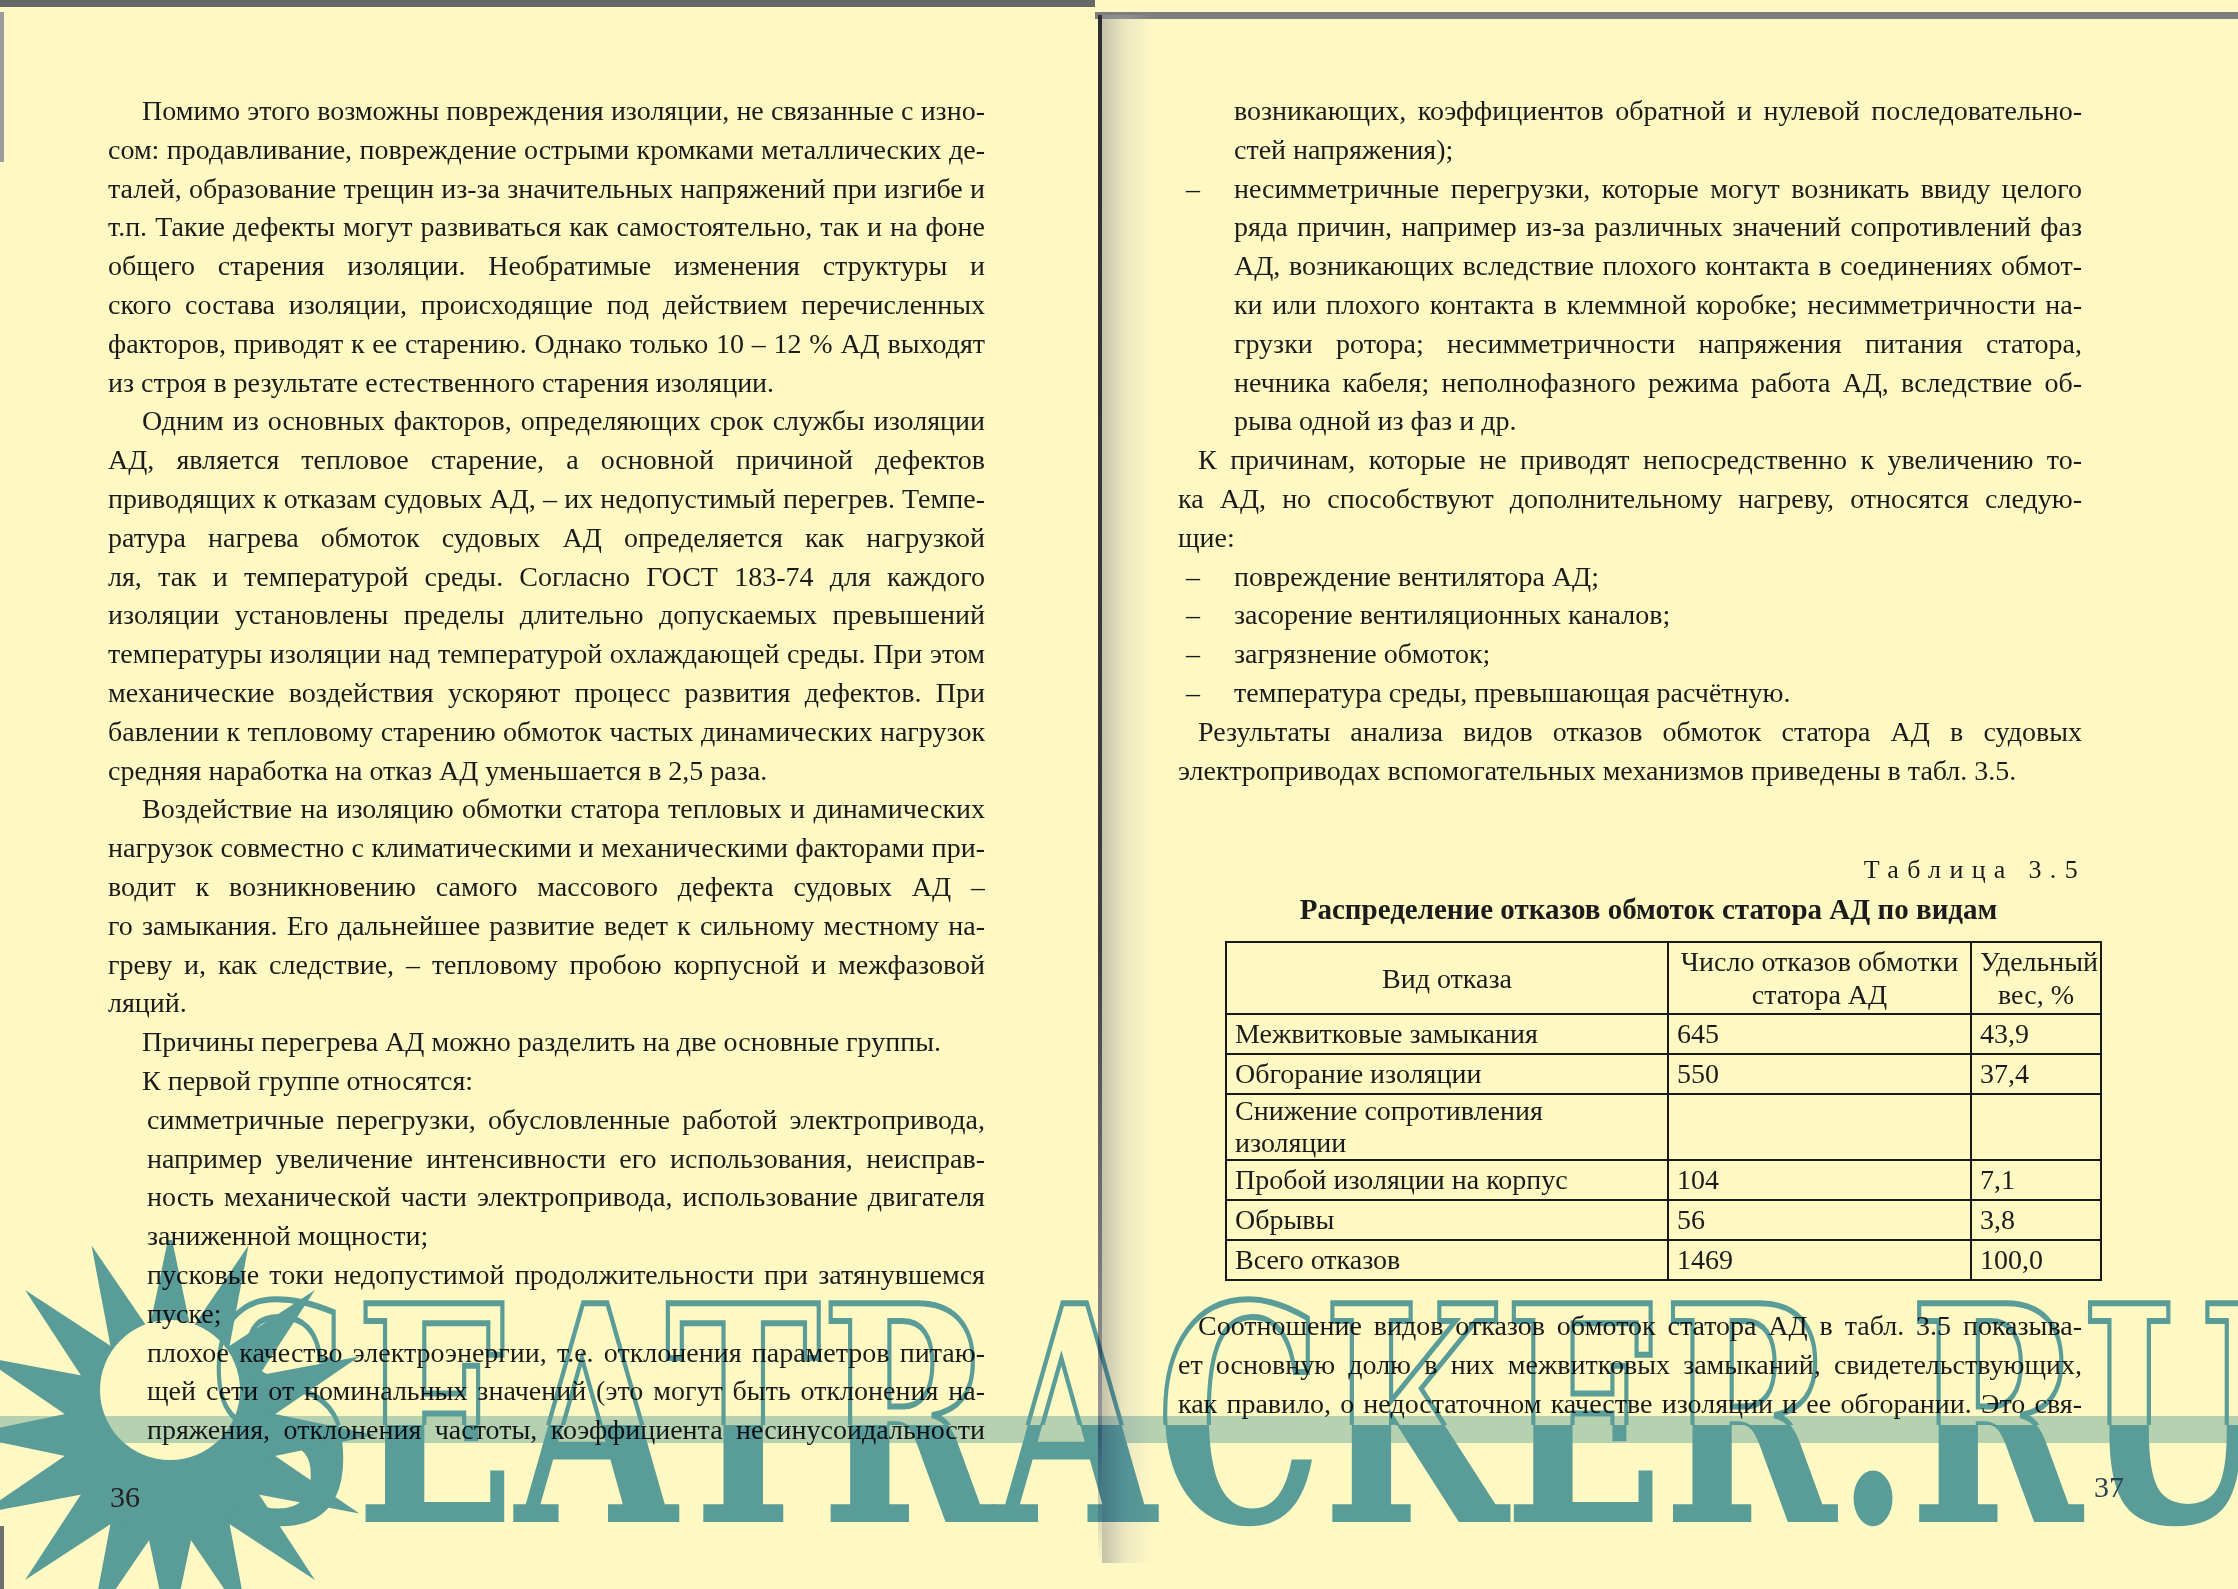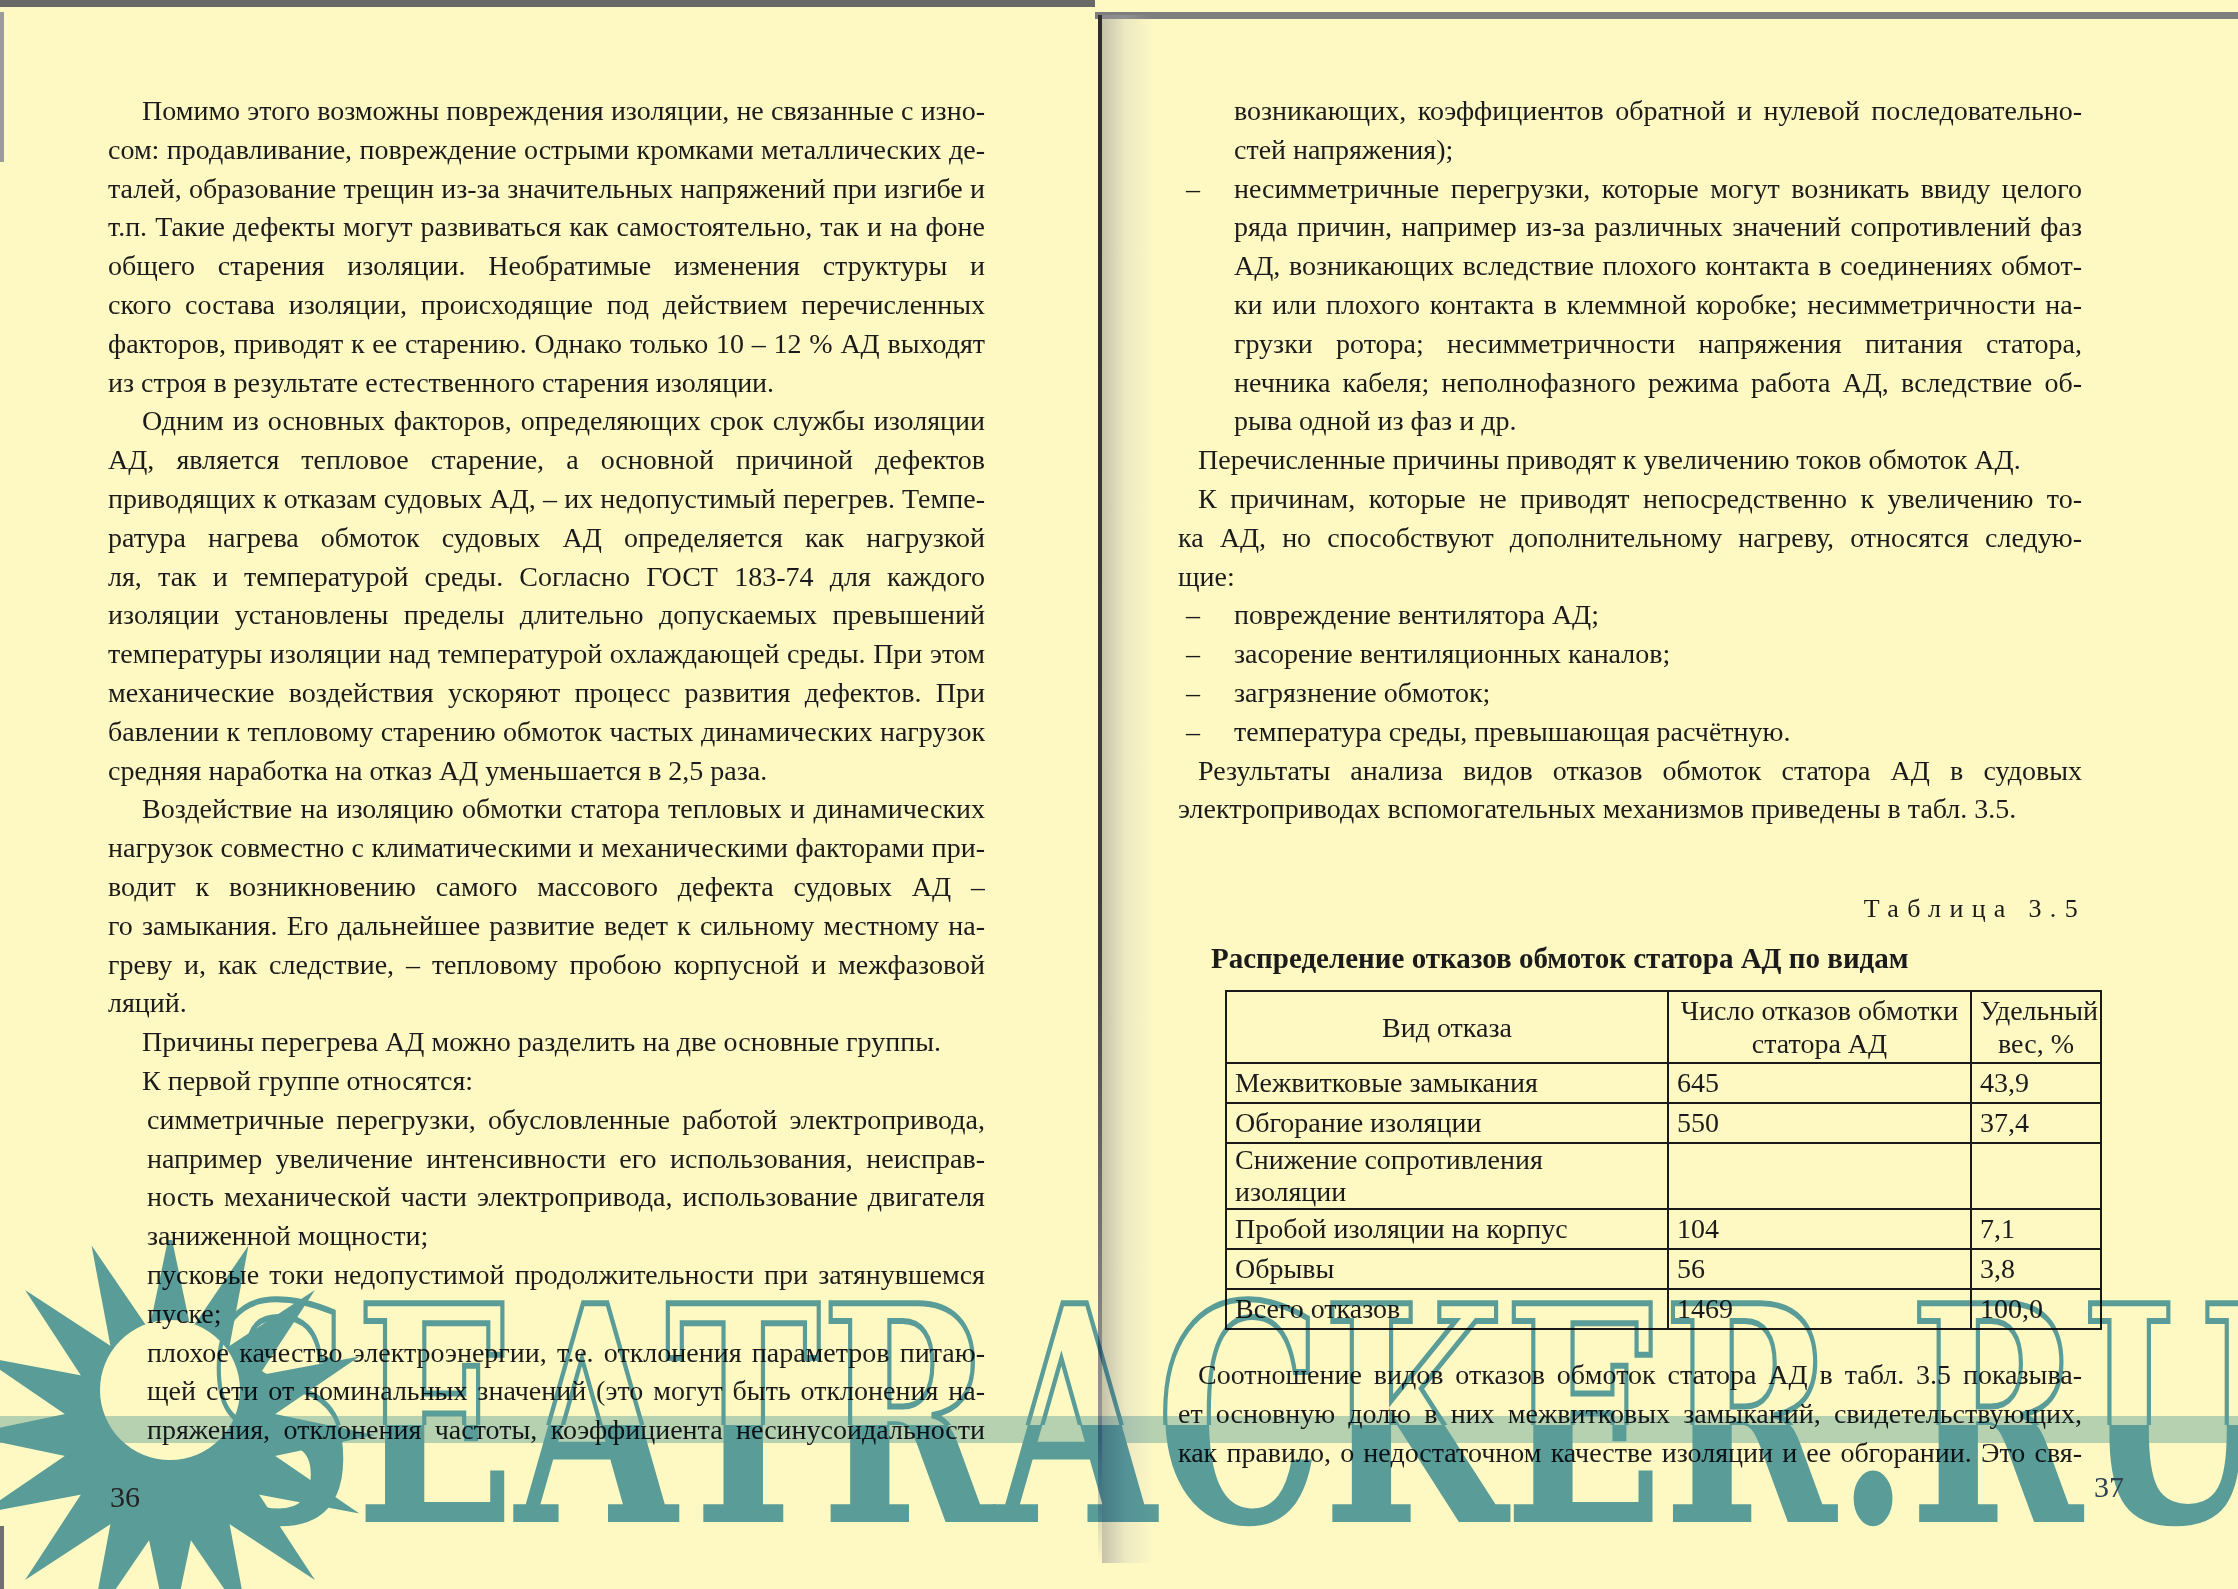--- a/index.html
+++ b/index.html
@@ -24,21 +24,21 @@
   .line { position:relative; font-size:28px; line-height:38.8px; height:38.8px; overflow:hidden; }
   .line.j { text-align:justify; text-align-last:justify; }
   .page-left  .p { padding-left:34px; }
   .page-right .p { padding-left:20px; }
   .page-left  .b, .page-left  .h { padding-left:39px; }
   .page-right .b, .page-right .h { padding-left:56px; }
   .dash { position:absolute; }
   .page-right .dash { left:8px; }
   
   .tbl-label { margin-top:60px; width:908px; text-align:right; font-size:26px; letter-spacing:.32em; height:39px; line-height:39px; }
-  .tbl-title { margin-top:10px; margin-left:33px; width:875px; text-align:left; font-weight:bold; font-size:29px; height:40px; line-height:40px; }
+  .tbl-title { margin-left:33px; width:875px; text-align:center; font-weight:bold; font-size:29px; height:40px; line-height:40px; }
   table.failures { margin-top:12px; margin-left:47px; width:875px; border-collapse:collapse; table-layout:fixed; }
   table.failures th, table.failures td { border:2px solid #1a1a1a; font-weight:normal; font-size:28px; padding:0 8px; }
   table.failures th { height:70px; text-align:center; line-height:33px; vertical-align:middle; }
   table.failures td { height:38px; }
   td.c { }
   .bottom-lines { margin-top:26px; }
   
   .pagenum { position:absolute; z-index:6; font-size:30px; }
   .pn-left  { left:110px;  top:1480px; color:#222; }
   .pn-right { left:2094px; top:1470px; color:#2e4250; }
@@ -100,21 +100,20 @@
     <div id="rightTop">
         <div class="line h j">возникающих, коэффициентов обратной и нулевой последовательно-</div>
         <div class="line h">стей напряжения);</div>
         <div class="line b j"><span class="dash">–</span>несимметричные перегрузки, которые могут возникать ввиду целого</div>
         <div class="line h j">ряда причин, например из-за различных значений сопротивлений фаз</div>
         <div class="line h j">АД, возникающих вследствие плохого контакта в соединениях обмот-</div>
         <div class="line h j">ки или плохого контакта в клеммной коробке; несимметричности на-</div>
         <div class="line h j">грузки ротора; несимметричности напряжения питания статора,</div>
         <div class="line h j">нечника кабеля; неполнофазного режима работа АД, вследствие об-</div>
         <div class="line h">рыва одной из фаз и др.</div>
-        <div class="line p">Перечисленные причины приводят к увеличению токов обмоток АД.</div>
         <div class="line p j">К причинам, которые не приводят непосредственно к увеличению то-</div>
         <div class="line n j">ка АД,  но способствуют дополнительному нагреву, относятся следую-</div>
         <div class="line n">щие:</div>
         <div class="line b"><span class="dash">–</span>повреждение вентилятора АД;</div>
         <div class="line b"><span class="dash">–</span>засорение вентиляционных каналов;</div>
         <div class="line b"><span class="dash">–</span>загрязнение обмоток;</div>
         <div class="line b"><span class="dash">–</span>температура среды, превышающая расчётную.</div>
         <div class="line p j">Результаты анализа видов отказов обмоток статора АД в судовых</div>
         <div class="line n">электроприводах вспомогательных механизмов приведены в табл. 3.5.</div>
       </div>

